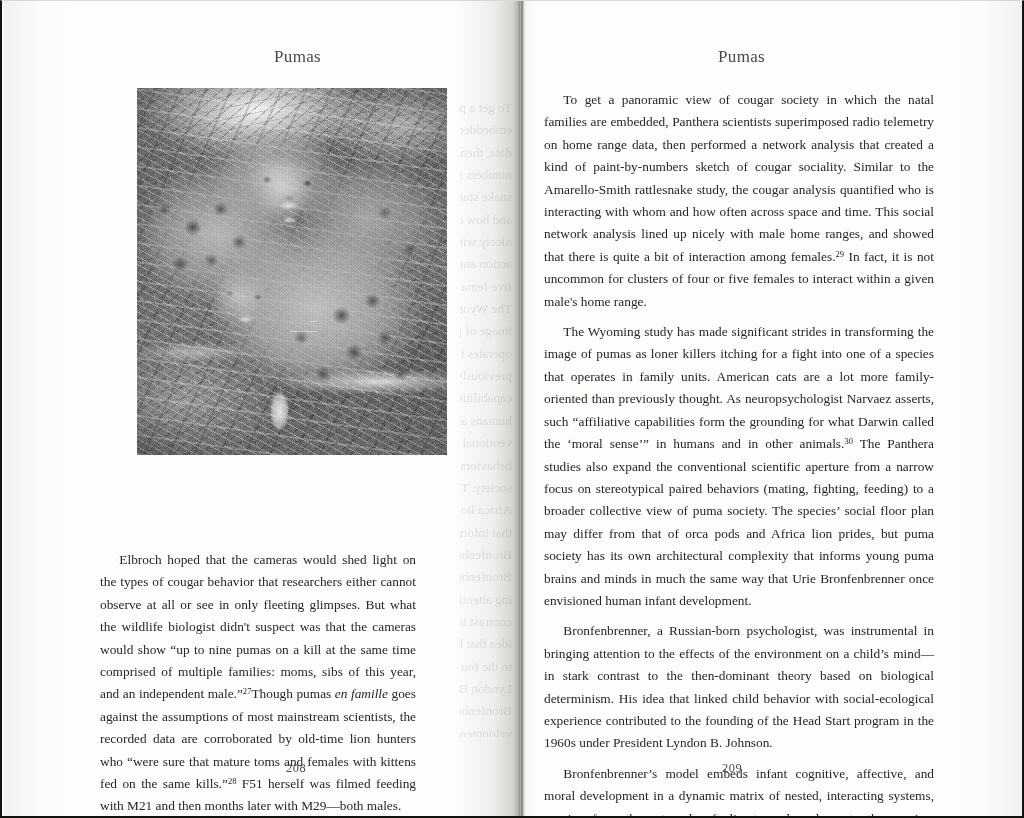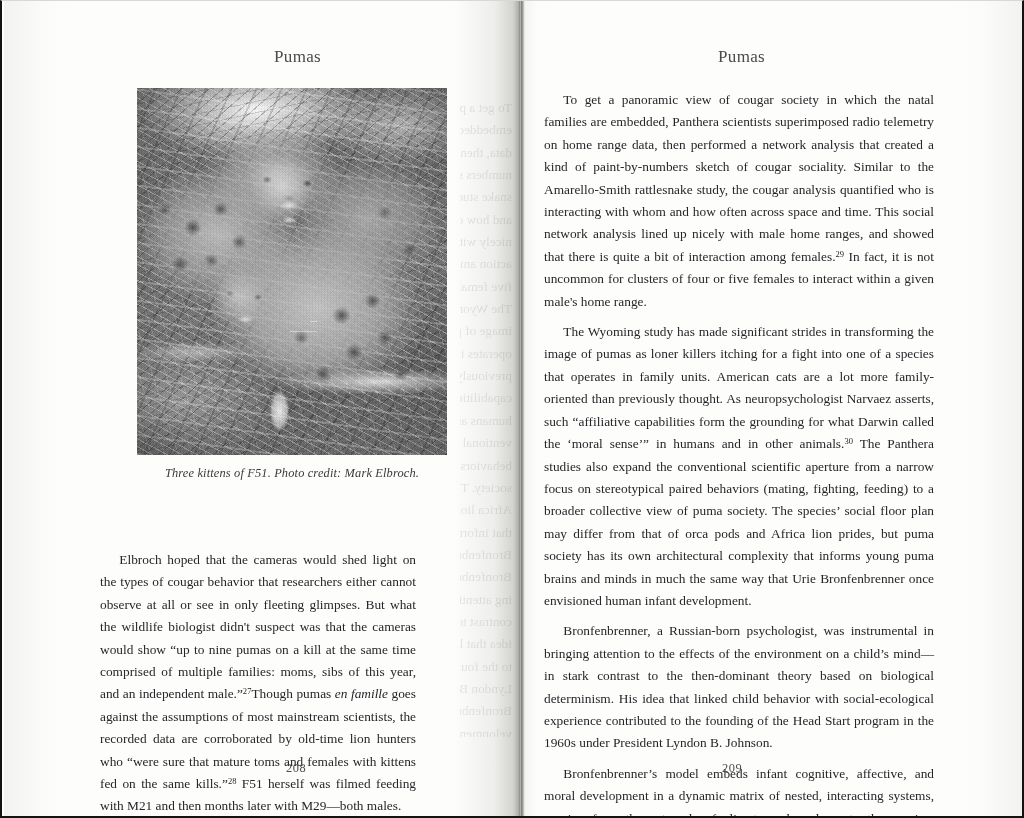--- a/index.html
+++ b/index.html
@@ -358,21 +358,20 @@
       <div class="ly kitten-mass"></div>
       <div class="ly spots"></div>
       <div class="ly face-a"></div>
       <div class="ly face-b"></div>
       <div class="ly whiskers"></div>
       <div class="ly stub"></div>
       <div class="ly grain2"></div>
       <div class="ly grain"></div>
       <div class="ly vignette"></div>
     </div>
-    <figcaption id="photo-caption">Three kittens of F51. Photo credit: Mark Elbroch.</figcaption>
   </figure>
 
   <div class="col" id="col-left">
     <p><span>Elbroch hoped that the cameras would shed light on the types of cougar behavior that researchers either cannot observe at all or see in only fleeting glimpses. But what the wildlife biologist didn't suspect was that the cameras would show “up to nine pumas on a kill at the same time comprised of multiple families: moms, sibs of this year, and an independent male.”</span><sup>27</sup><span>Though pumas </span><em>en famille</em><span> goes against the assumptions of most mainstream scientists, the recorded data are corroborated by old-time lion hunters who “were sure that mature toms and females with kittens fed on the same kills.”</span><sup>28</sup><span> F51 herself was filmed feeding with M21 and then months later with M29—both males.</span></p>
   </div>
 
   <div class="col" id="col-right">
     <p><span>To get a panoramic view of cougar society in which the natal families are embedded, Panthera scientists superimposed radio telemetry on home range data, then performed a network analysis that created a kind of paint-by-numbers sketch of cougar sociality. Similar to the Amarello-Smith rattlesnake study, the cougar analysis quantified who is interacting with whom and how often across space and time. This social network analysis lined up nicely with male home ranges, and showed that there is quite a bit of interaction among females.</span><sup>29</sup><span> In fact, it is not uncommon for clusters of four or five females to interact within a given male's home range.</span></p>
     <p><span>The Wyoming study has made significant strides in transforming the image of pumas as loner killers itching for a fight into one of a species that operates in family units. American cats are a lot more family-oriented than previously thought. As neuropsychologist Narvaez asserts, such “affiliative capabilities form the grounding for what Darwin called the ‘moral sense’” in humans and in other animals.</span><sup>30</sup><span> The Panthera studies also expand the conventional scientific aperture from a narrow focus on stereotypical paired behaviors (mating, fighting, feeding) to a broader collective view of puma society. The species’ social floor plan may differ from that of orca pods and Africa lion prides, but puma society has its own architectural complexity that informs young puma brains and minds in much the same way that Urie Bronfenbrenner once envisioned human infant development.</span></p>
     <p>Bronfenbrenner, a Russian-born psychologist, was instrumental in bringing attention to the effects of the environment on a child’s mind—in stark contrast to the then-dominant theory based on biological determinism. His idea that linked child behavior with social-ecological experience contributed to the founding of the Head Start program in the 1960s under President Lyndon B. Johnson.</p>

